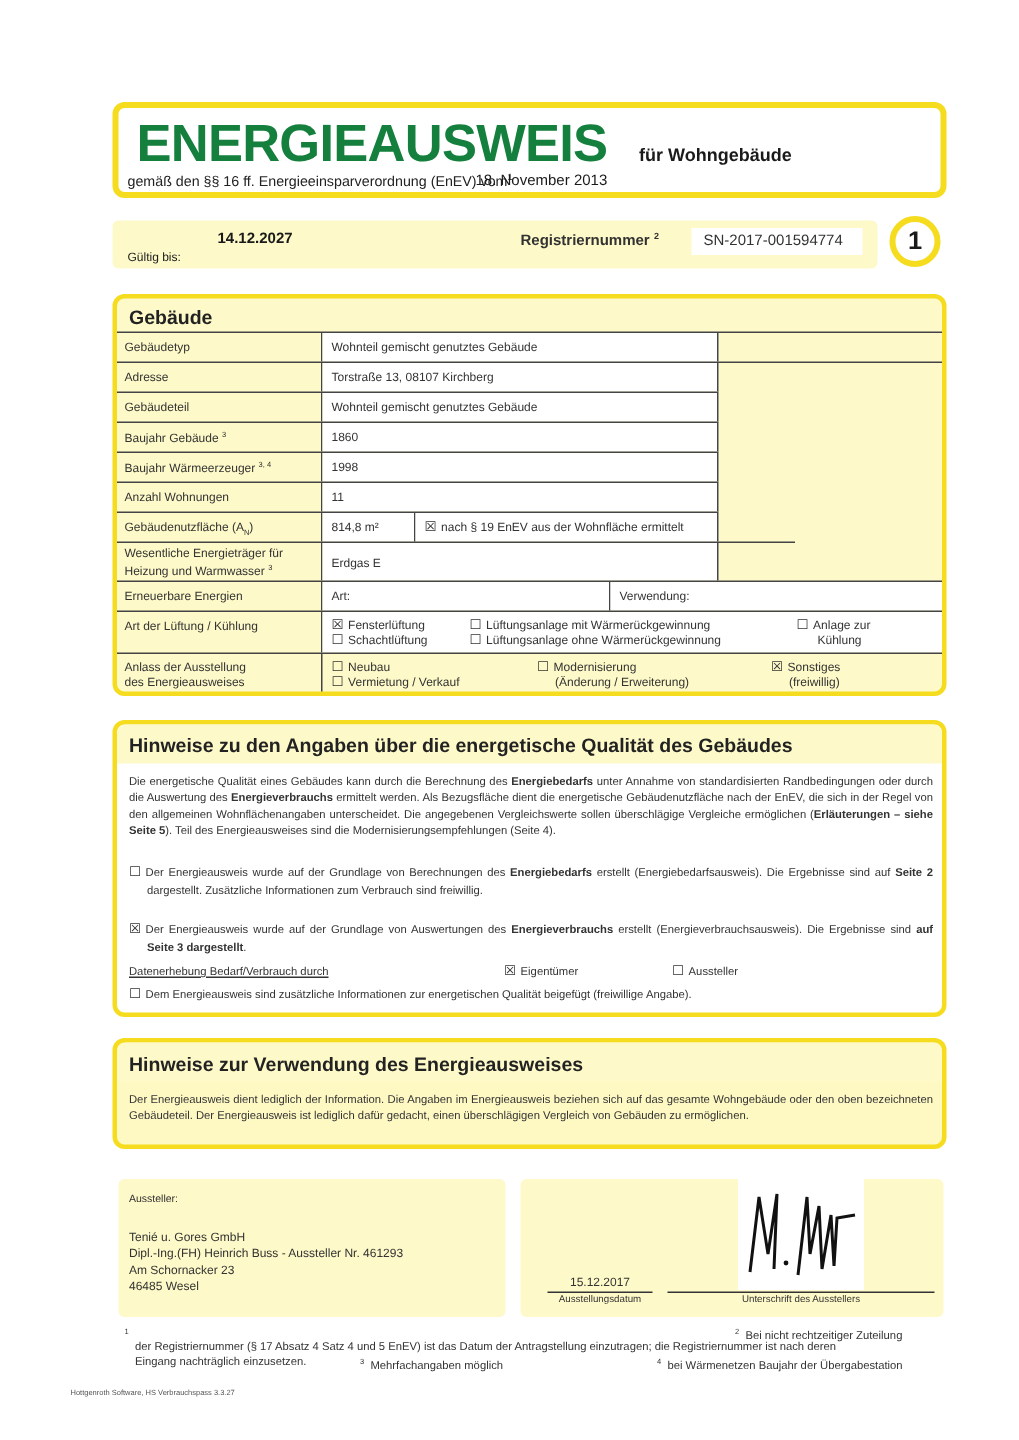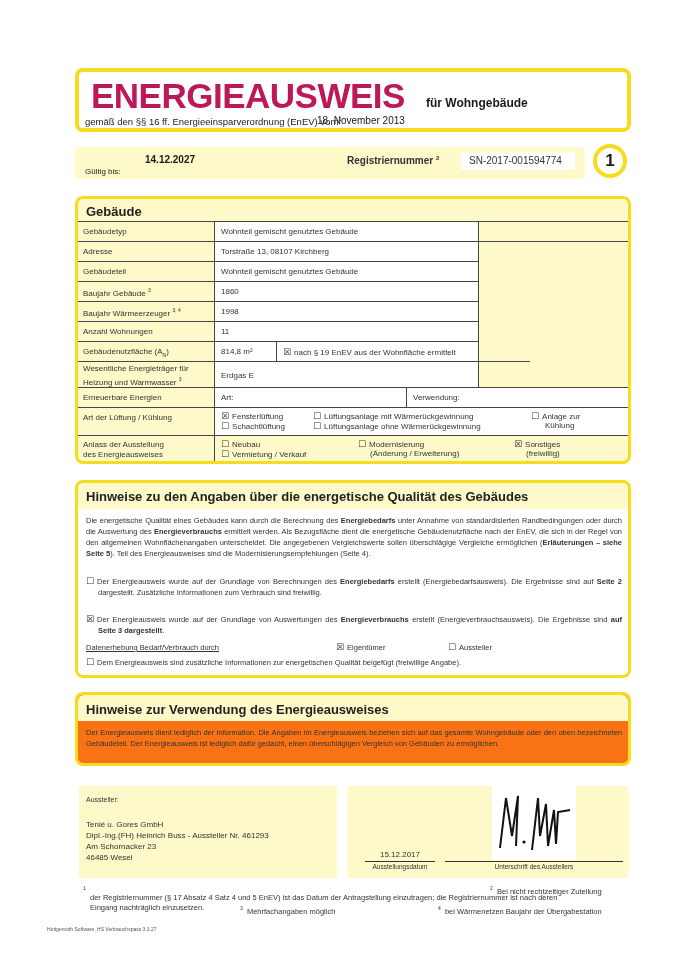--- a/index.html
+++ b/index.html
@@ -2,21 +2,21 @@
 <html><head>
 <meta charset="utf-8">
 <style>
   * { box-sizing: border-box; margin: 0; padding: 0; }
   html, body { width: 679px; height: 960px; background: #ffffff; overflow: hidden; }
   body { font-family: "Liberation Sans", sans-serif; color: #1a1a1a; position: relative; }
   .abs { position: absolute; }
 
   
   .title-box { left: 75px; top: 68px; width: 556px; height: 64px; border: 4px solid #f5dc1e; border-radius: 8px; background: #fff; }
-  .title-main { left: 12px; top: 4px; font-size: 35px; font-weight: bold; letter-spacing: -0.5px; color: #be185d; }
+  .title-main { left: 12px; top: 4px; font-size: 35px; font-weight: bold; letter-spacing: -0.5px; color: #15803d; }
   .title-sub { left: 347px; top: 24px; font-size: 12px; font-weight: bold; }
   .title-law { left: 6px; top: 44px; font-size: 9.5px; color: #222; }
   .title-law sup { font-size: 6px; }
   .title-date { left: 238px; top: 43px; font-size: 10px; }
 
   
   .valid-bar { left: 75px; top: 147px; width: 510px; height: 32px; background: #fdf9c8; border-radius: 4px; }
   .valid-label { left: 10px; top: 20px; font-size: 8px; }
   .valid-date { left: 70px; top: 7px; font-size: 10px; font-weight: bold; }
   .reg-label { left: 272px; top: 8px; font-size: 10px; font-weight: bold; color: #333; }
@@ -145,21 +145,21 @@
   <div class="abs section-title">Hinweise zu den Angaben über die energetische Qualität des Gebäudes</div>
   <div class="para" style="left:8px;top:32px;width:536px;"><span>Die energetische Qualität eines Gebäudes kann durch die Berechnung des </span><b>Energiebedarfs</b><span> unter Annahme von standardisierten Randbedingungen oder durch die Auswertung des </span><b>Energieverbrauchs</b><span> ermittelt werden. Als Bezugsfläche dient die energetische Gebäudenutzfläche nach der EnEV, die sich in der Regel von den allgemeinen Wohnflächenangaben unterscheidet. Die angegebenen Vergleichswerte sollen überschlägige Vergleiche ermöglichen (</span><b>Erläuterungen – siehe Seite 5</b><span>). Teil des Energieausweises sind die Modernisierungsempfehlungen (Seite 4).</span></div>
   <div class="para" style="left:8px;top:93px;width:536px;padding-left:12px;text-indent:-12px;"><span class="chk">☐</span><span>Der Energieausweis wurde auf der Grundlage von Berechnungen des </span><b>Energiebedarfs</b><span> erstellt (Energiebedarfsausweis). Die Ergebnisse sind auf </span><b>Seite 2</b><span> dargestellt. Zusätzliche Informationen zum Verbrauch sind freiwillig.</span></div>
   <div class="para" style="left:8px;top:131px;width:536px;padding-left:12px;text-indent:-12px;"><span class="chk">☒</span><span>Der Energieausweis wurde auf der Grundlage von Auswertungen des </span><b>Energieverbrauchs</b><span> erstellt (Energieverbrauchsausweis). Die Ergebnisse sind </span><b>auf Seite 3 dargestellt</b><span>.</span></div>
   <div class="para" style="left:8px;top:159px;text-decoration:underline;">Datenerhebung Bedarf/Verbrauch durch</div>
   <div class="para" style="left:258px;top:159px;"><span class="chk">☒</span><span>Eigentümer</span></div>
   <div class="para" style="left:370px;top:159px;"><span class="chk">☐</span><span>Aussteller</span></div>
   <div class="para" style="left:8px;top:174px;"><span class="chk">☐</span><span>Dem Energieausweis sind zusätzliche Informationen zur energetischen Qualität beigefügt (freiwillige Angabe).</span></div>
 </div>
 
-<div class="abs section hin2" style="background:#f97316;">
+<div class="abs section hin2" style="background:#fef9c3;">
   <div class="abs" style="left:0;top:0;width:550px;height:26px;background:#fdf9c8;border-radius:6px 6px 0 0;"></div>
   <div class="abs section-title">Hinweise zur Verwendung des Energieausweises</div>
   <div class="para" style="left:8px;top:32px;width:536px;">Der Energieausweis dient lediglich der Information. Die Angaben im Energieausweis beziehen sich auf das gesamte Wohngebäude oder den oben bezeichneten Gebäudeteil. Der Energieausweis ist lediglich dafür gedacht, einen überschlägigen Vergleich von Gebäuden zu ermöglichen.</div>
 </div>
 
 <div class="abs aus-box">
   <div class="abs small" style="left:7px;top:10px;font-size:7px;">Aussteller:</div>
   <div class="abs small" style="left:7px;top:33px;line-height:11px;">
     <div>Tenié u. Gores GmbH</div>
     <div>Dipl.-Ing.(FH)  Heinrich Buss - Aussteller Nr. 461293</div>

